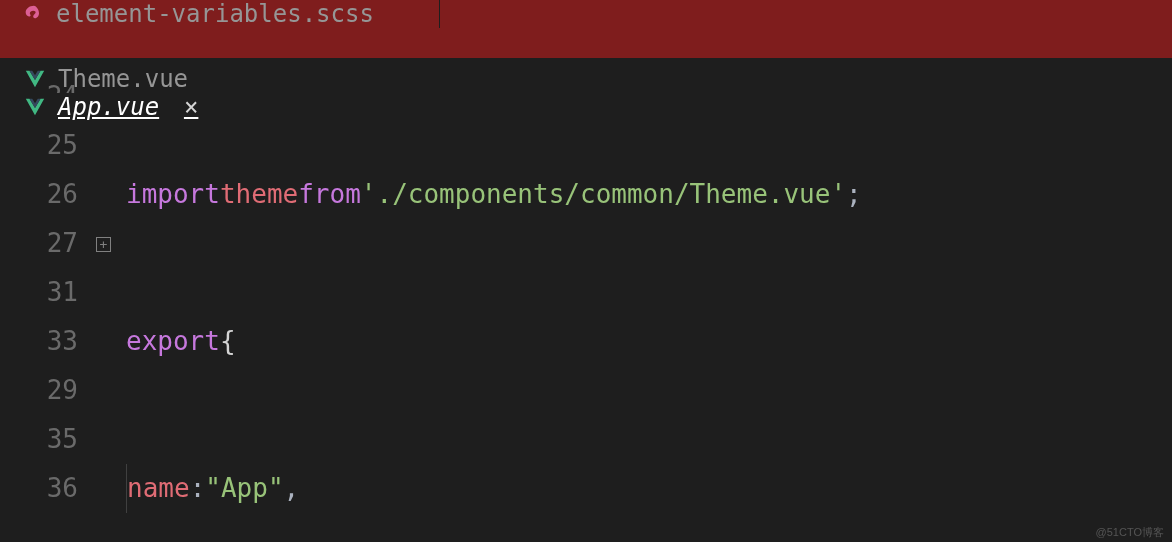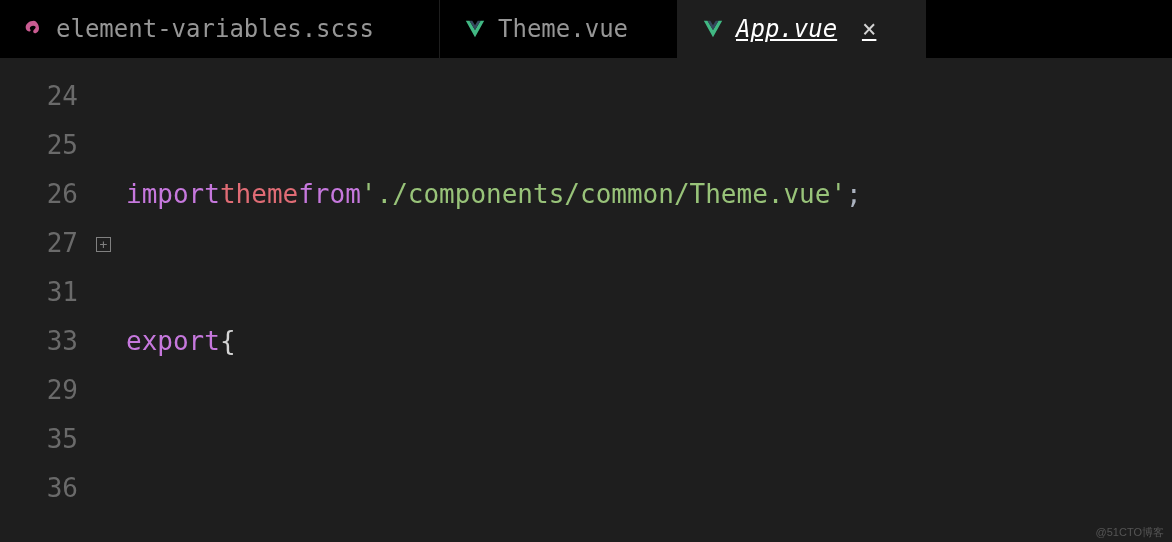--- a/index.html
+++ b/index.html
@@ -8,21 +8,22 @@
       background: #1e1e1e;
       color: #d4d4d4;
       width: 1172px;
       height: 542px;
       overflow: hidden;
       position: relative;
     }
     .tabs {
       display: flex;
       height: 58px;
-      background: #000000;
+      background: #7f1d1d;
+      flex-direction: column;
     }
     .tab {
       display: flex;
       align-items: center;
       padding: 0 24px;
       gap: 12px;
       font-size: 24px;
       color: #969696;
       border-right: 1px solid #1e1e1e;
       cursor: pointer;
@@ -132,21 +133,21 @@
 
 <div class="tabs">
   <div class="tab" style="width:440px;">
     <span class="icon-sass">
       <svg viewBox="0 0 24 24" width="24" height="24">
           <path fill="#ec6baa" d="M12 2C6.5 2 2 5.5 2 10c0 3 2 5 4 5 1 0 2-.5 2-1.5 0-1-1-1-1-2.5 0-2 2-3 4-3s3 1 3 2c0 2-3 3-3 5 0 1 1 2 2 2 3 0 5-3 5-6 0-5-4-9-6-9z" opacity="0.85"></path>
         </svg>
     </span>
     <span class="tab-label">element-variables.scss</span>
   </div>
-  <div class="tab" style="width:238px;">
+  <div class="tab" style="width:238px;margin-top:37px;">
     <span class="icon-vue">
       <svg viewBox="0 0 24 24" width="24" height="24">
           <path fill="#41b883" d="M2 3h4l6 10L18 3h4L12 21 2 3z"></path>
           <path fill="#34495e" d="M6 3h3l3 5 3-5h3l-6 10L6 3z"></path>
         </svg>
     </span>
     <span class="tab-label">Theme.vue</span>
   </div>
   <div class="tab active" style="width:248px;text-decoration:underline;">
     <span class="icon-vue">
@@ -180,20 +181,21 @@
     <div class="line-num"></div>
     <div class="line-num"></div>
     <div class="line-num"></div>
     <div class="line-num"></div>
     <div class="line-num"></div>
     <div class="line-num"></div>
   </div>
   <div class="code">
     <div class="line code-line"><span class="keyword-import">import</span> <span class="ident">theme</span> <span class="keyword-from">from</span> <span class="string">'./components/common/Theme.vue'</span><span class="punct">;</span></div>
     <div class="line code-line"><span class="keyword-export">export</span>  <span class="brace">{</span></div>
+    <div class="line code-line"><span class="indent-guide"></span>  <span class="prop">name</span><span class="punct">:</span> <span class="string">"App"</span><span class="punct">,</span></div>
     
     
     
     
     
     
     
   </div>
 </div>
 

